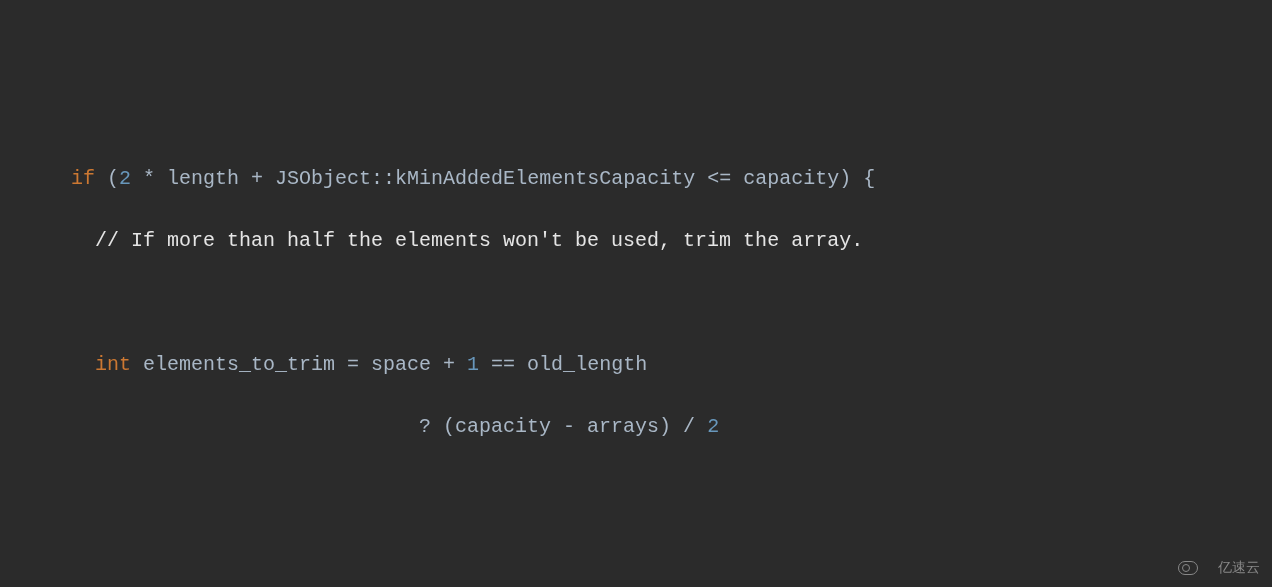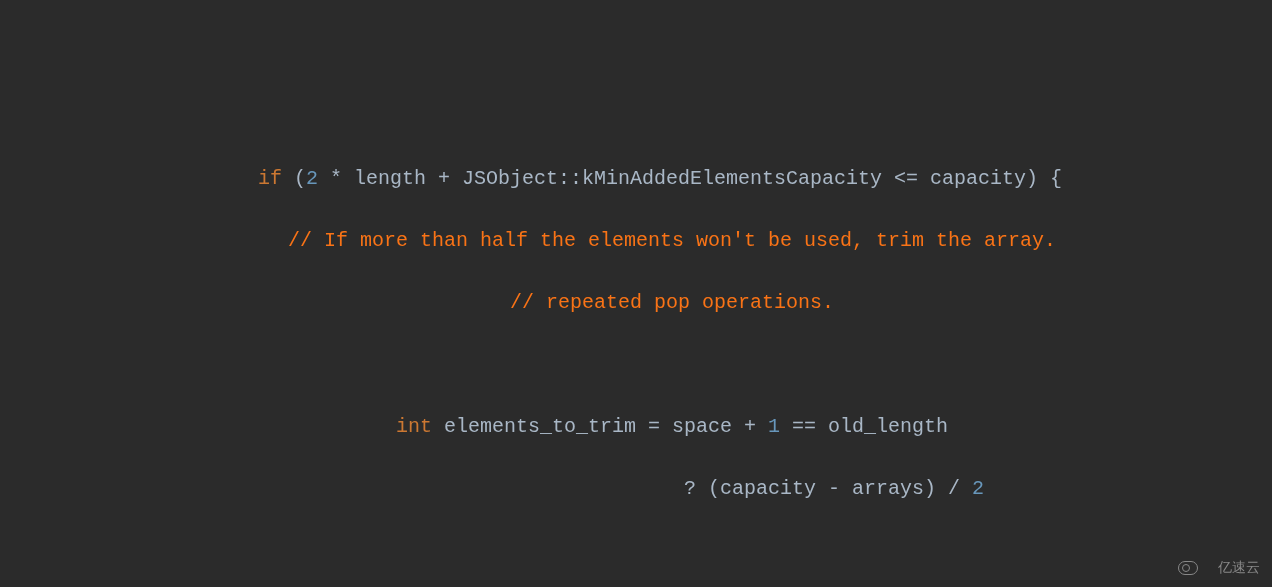--- a/index.html
+++ b/index.html
@@ -16,27 +16,26 @@
       padding: 8px 0;
       white-space: pre;
       overflow: hidden;
       position: relative;
       width: 1272px;
       height: 587px;
     }
     .code-line {
       padding: 0 23px;
       white-space: pre;
-      text-align: center;
     }
     .keyword {
       color: #cc7832;
     }
     .comment {
-      color: #f97316;
+      color: #e5e5e5;
     }
     .number {
       color: #6897bb;
     }
     .watermark {
       position: absolute;
       bottom: 8px;
       right: 12px;
       display: flex;
       align-items: center;
@@ -64,21 +63,20 @@
     }
   </style>
 </head>
 <body>
 
 
 
 <div class="code-block">
 <div class="code-line"><span>    </span><span class="keyword">if</span><span> (</span><span class="number">2</span><span> * length + JSObject::kMinAddedElementsCapacity &lt;= capacity) {</span></div>
 <div class="code-line"><span>      </span><span class="comment">// If more than half the elements won't be used, trim the array.</span></div>
-<div class="code-line"><span>      </span><span class="comment">// repeated pop operations.</span></div>
 <div class="code-line"><span>      </span></div>
 <div class="code-line"><span>      </span><span class="keyword">int</span><span> elements_to_trim = space + </span><span class="number">1</span><span> == old_length</span></div>
 <div class="code-line"><span>                                 </span><span>? (capacity - arrays) / </span><span class="number">2</span></div>
 
 
 
 
 
 
 

